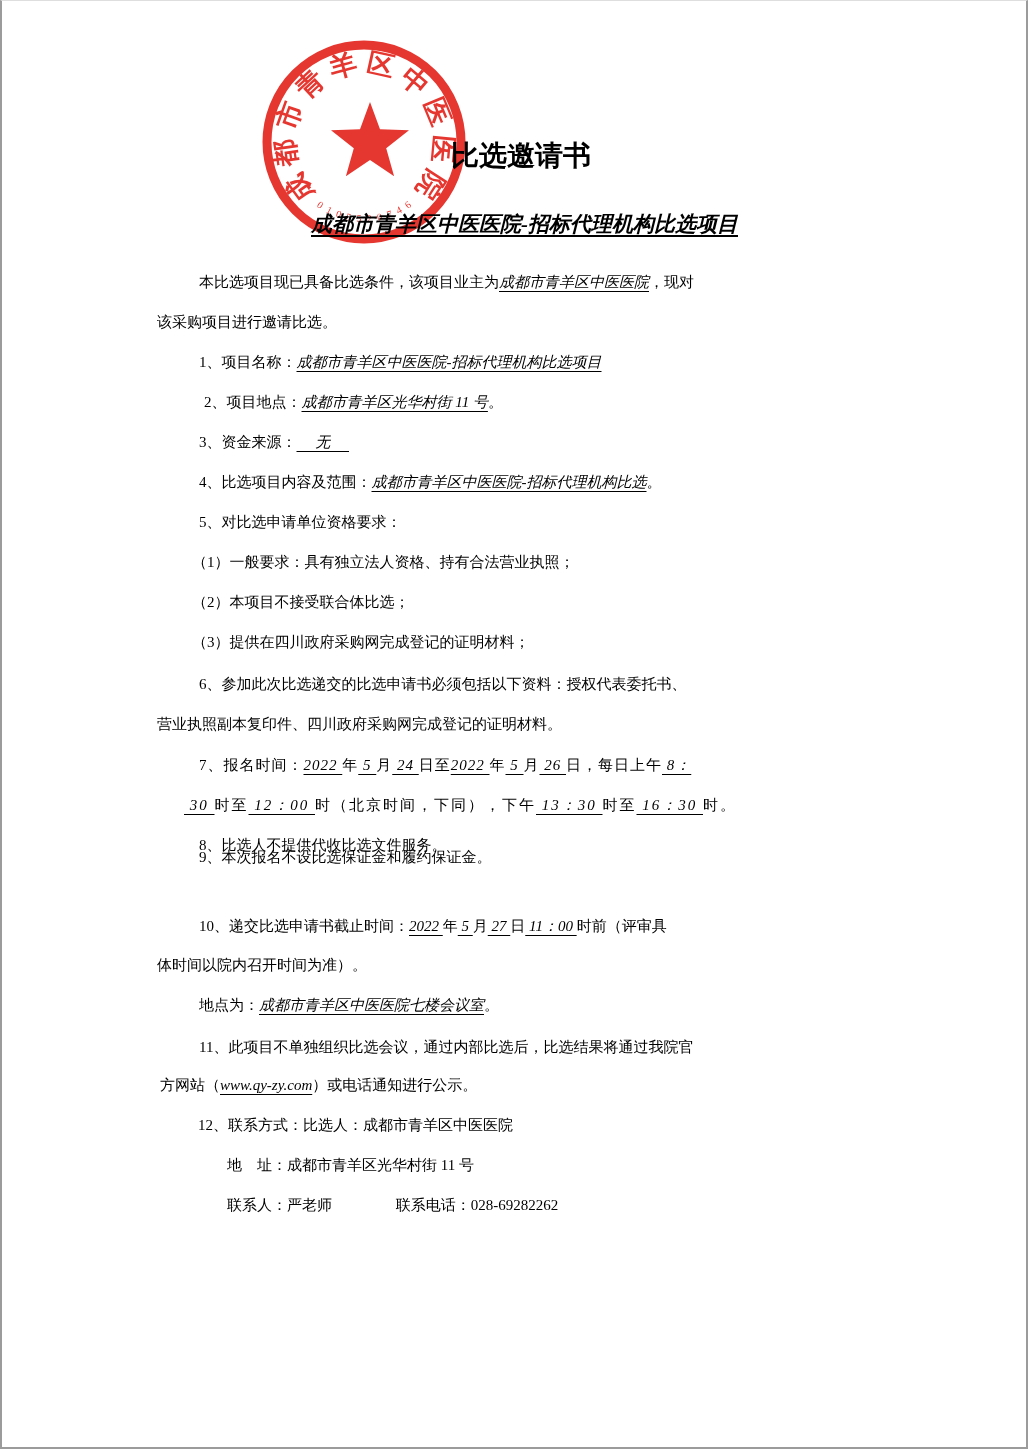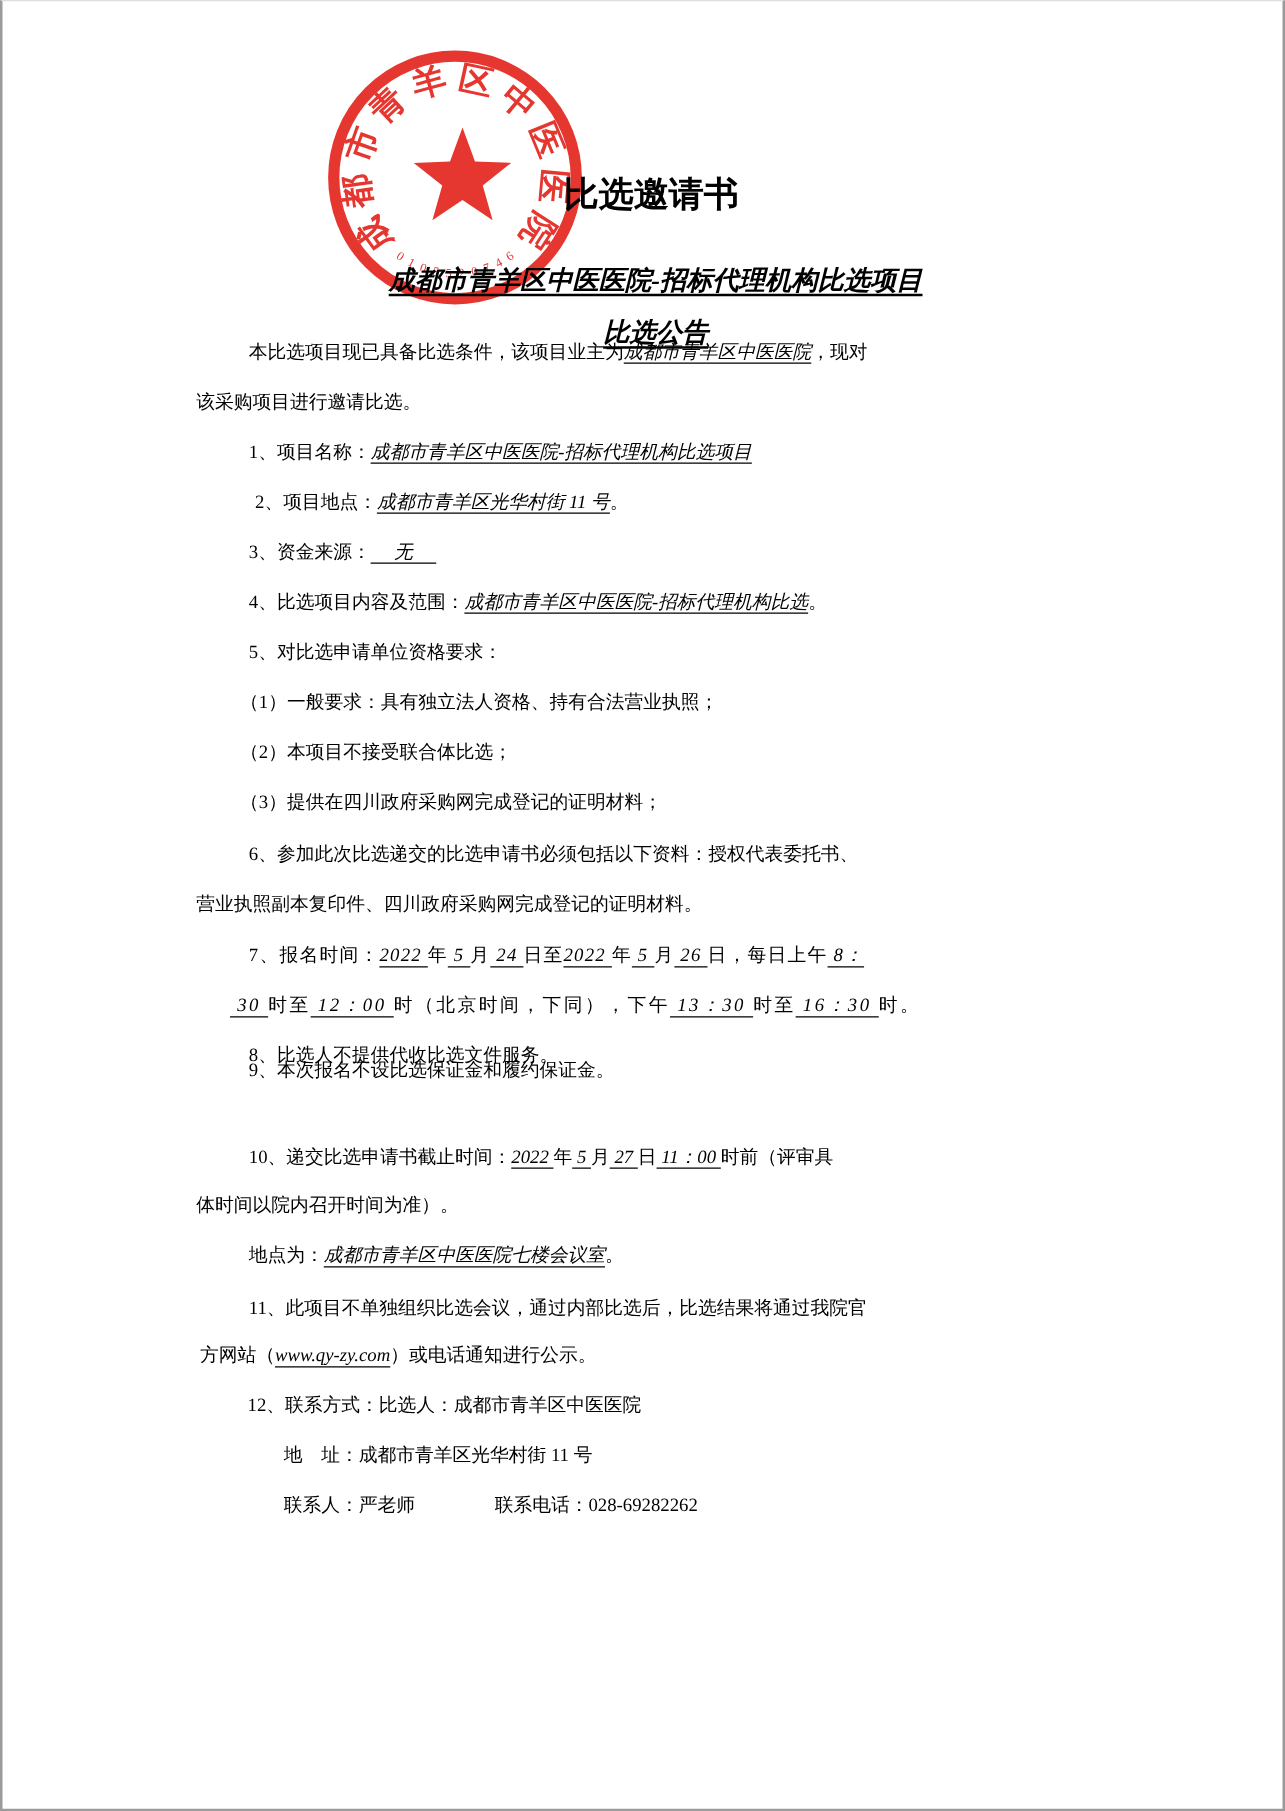--- a/index.html
+++ b/index.html
@@ -51,23 +51,20 @@
     </text>
     <text font-size="10" fill="#e4251e" font-family="Liberation Serif, DejaVu Serif, serif">
       <textPath href="#seal-arc-bottom" startOffset="2" textLength="102">0105520746</textPath>
     </text>
   </svg>
 
   <div class="doc-title">比选邀请书</div>
   <div class="doc-subtitle">
     <span class="u">成都市青羊区中医医院-招标代理机构比选项目</span>
   </div>
-  <div class="doc-announce">
-    <span class="u">比选公告</span>
-  </div>
 
   <div id="body-lines">
       <div class="line" style="left: 197px; top: 270px;"><span>本比选项目现已具备比选条件，该项目业主为</span><span class="u">成都市青羊区中医医院</span><span>，现对</span></div>
       <div class="line" style="left: 155px; top: 310px;"><span>该采购项目进行邀请比选。</span></div>
       <div class="line" style="left: 197px; top: 350px;"><span>1、项目名称：</span><span class="u">成都市青羊区中医医院-招标代理机构比选项目</span></div>
       <div class="line" style="left: 202px; top: 390px;"><span>2、项目地点：</span><span class="u">成都市青羊区光华村街 11 号</span><span>。</span></div>
       <div class="line" style="left: 197px; top: 430px;"><span>3、资金来源：</span><span class="u">　 无 　</span></div>
       <div class="line" style="left: 197px; top: 470px;"><span>4、比选项目内容及范围：</span><span class="u">成都市青羊区中医医院-招标代理机构比选</span><span>。</span></div>
       <div class="line" style="left: 197px; top: 510px;"><span>5、对比选申请单位资格要求：</span></div>
       <div class="line" style="left: 190px; top: 550px;"><span>（1）一般要求：具有独立法人资格、持有合法营业执照；</span></div>

